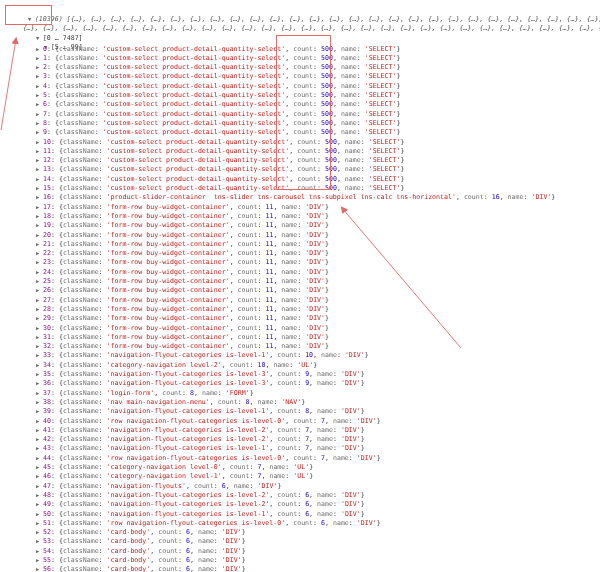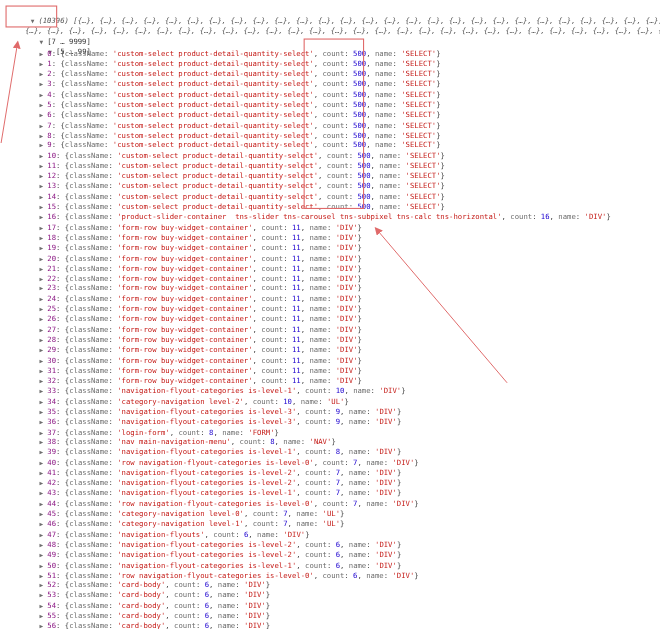--- a/index.html
+++ b/index.html
@@ -71,21 +71,21 @@
 <div class="console">
 
   <div class="line summary-line" style="left:12px; top:6px;">
     <span class="tri">▼</span><span class="len">(10396)</span> <span class="obj-ph">[{…}, {…}, {…}, {…}, {…}, {…}, {…}, {…}, {…}, {…}, {…}, {…}, {…}, {…}, {…}, {…}, {…}, {…}, {…}, {…}, {…}, {…}, {…}, {…}, {…}, {…}, {…}, {…}, {…}, {…}, {…}, {…}, {…}, {…}, {…}, {…}, {…}, {…}, {…}, {…}, {…}, {…},</span>
   </div>
   <div class="line summary-line" style="left:7px; top:15px;">
     <span class="obj-ph">{…}, {…}, {…}, {…}, {…}, {…}, {…}, {…}, {…}, {…}, {…}, {…}, {…}, {…}, {…}, {…}, {…}, {…}, {…}, {…}, {…}, {…}, {…}, {…}, {…}, {…}, {…}, {…}, {…}, {…}, {…}, {…}, {…}, {…}, {…}, {…}, {…}, {…}, {…}, {…}, {…}, {…},</span>
   </div>
 
   <div class="line range" style="left:20px; top:24.5px;">
-    <span class="tri">▼</span><span>[7 … 9999]</span>
+    <span class="tri">▼</span><span>[0 … 7487]</span>
   </div>
 
   <div class="line range" style="left:28px; top:34px;">
     <span class="tri">▼</span><span>[5 … 99]</span>
   </div>
 
   <div id="entries">
       <div class="line" style="left: 36px; top: 44.5px;"><span class="tri">▶</span><span class="idx">0</span><span class="punc">: {</span><span class="key">className</span><span class="punc">: </span><span class="str">'<span>custom-select product-detail-quantity-select</span>'</span><span class="punc">, </span><span class="key">count</span><span class="punc">: </span><span class="num">500</span><span class="punc">, </span><span class="key">name</span><span class="punc">: </span><span class="str">'<span>SELECT</span>'</span><span class="punc">}</span></div>
       <div class="line" style="left: 36px; top: 53.8px;"><span class="tri">▶</span><span class="idx">1</span><span class="punc">: {</span><span class="key">className</span><span class="punc">: </span><span class="str">'<span>custom-select product-detail-quantity-select</span>'</span><span class="punc">, </span><span class="key">count</span><span class="punc">: </span><span class="num">500</span><span class="punc">, </span><span class="key">name</span><span class="punc">: </span><span class="str">'<span>SELECT</span>'</span><span class="punc">}</span></div>
       <div class="line" style="left: 36px; top: 63.1px;"><span class="tri">▶</span><span class="idx">2</span><span class="punc">: {</span><span class="key">className</span><span class="punc">: </span><span class="str">'<span>custom-select product-detail-quantity-select</span>'</span><span class="punc">, </span><span class="key">count</span><span class="punc">: </span><span class="num">500</span><span class="punc">, </span><span class="key">name</span><span class="punc">: </span><span class="str">'<span>SELECT</span>'</span><span class="punc">}</span></div>

